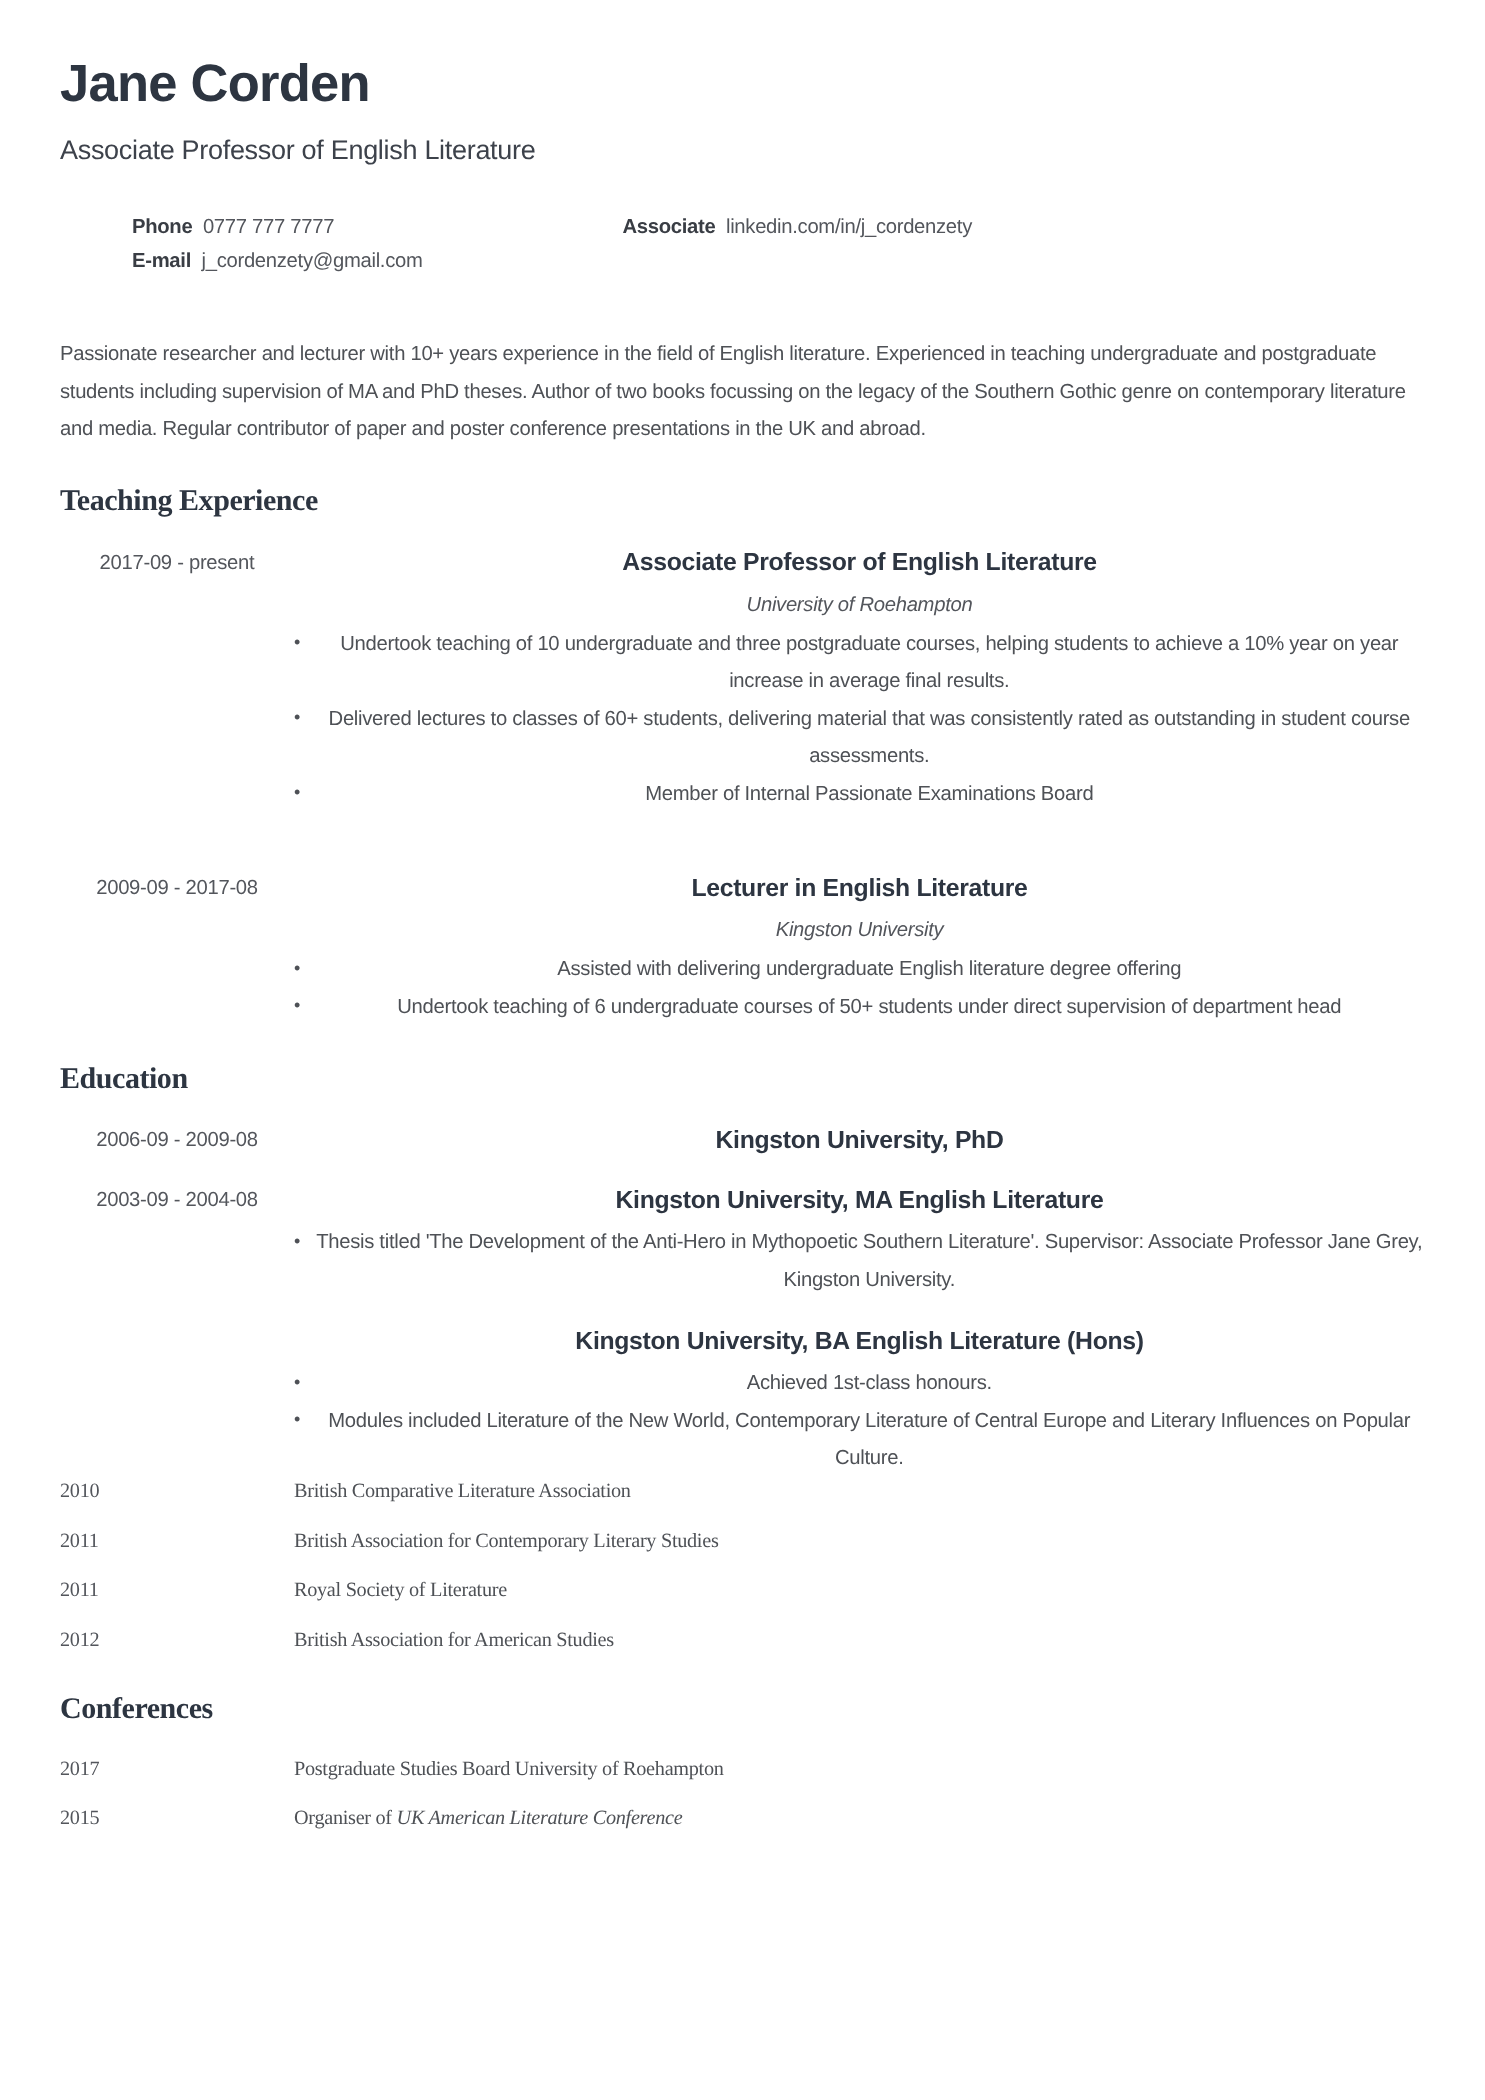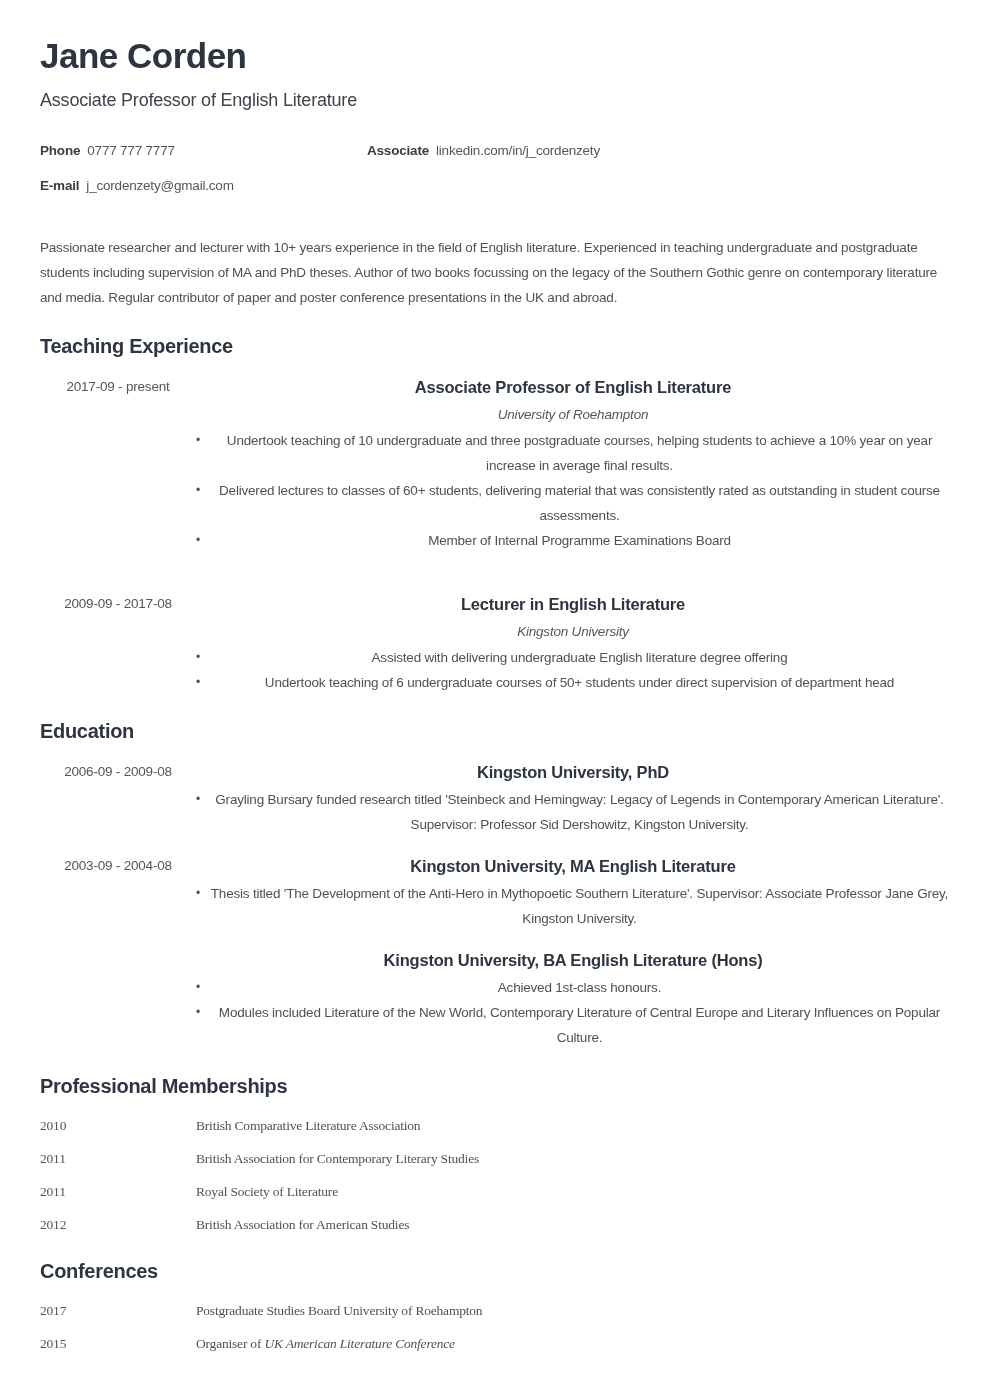--- a/index.html
+++ b/index.html
@@ -21,39 +21,39 @@
     margin-top: 13px;
     font-size: 18px; line-height: 22px; font-weight: 400;
     color: #3d424b; letter-spacing: -0.2px;
   }
 
   
   .contact {
     margin-top: 30px;
     display: grid;
     grid-template-columns: 327px 1fr;
-    row-gap: 16px;
-    font-size: 13.5px; letter-spacing: -0.2px; line-height: 19px;
+    row-gap: 4px;
+    font-size: 13.5px; letter-spacing: -0.2px; line-height: 19px; margin-left: 48px;
   }
   .contact-label { font-weight: 700; color: #393d44; margin-right: 7px; }
   .contact-value { color: #53565c; }
 
   
   .summary {
     margin-top: 40px;
     font-size: 13.5px; line-height: 25px; letter-spacing: -0.2px;
     color: #4e5156;
     max-width: 912px;
   }
 
   
   .section-heading {
     margin: 24px 0 18px 0;
     font-size: 20px; line-height: 24px; font-weight: 700;
-    color: #2d3541; letter-spacing: -0.3px;
+    color: #2d3541; letter-spacing: -0.3px; font-family: Liberation Serif, serif;
   }
   .entry {
     display: grid;
     grid-template-columns: 156px 1fr;
     margin-bottom: 40px;
     text-align: center;
   }
   .entry.tight { margin-bottom: 18px; }
   .entry:last-child { margin-bottom: 0; }
   .entry-date {
@@ -120,21 +120,21 @@
     <h2 class="section-heading">Teaching Experience</h2>
 
     <div class="entry">
       <div class="entry-date">2017-09 - present</div>
       <div>
         <h3 class="entry-title">Associate Professor of English Literature</h3>
         <p class="entry-org">University of Roehampton</p>
         <ul class="bullets">
           <li>Undertook teaching of 10 undergraduate and three postgraduate courses, helping students to achieve a 10% year on year increase in average final results.</li>
           <li>Delivered lectures to classes of 60+ students, delivering material that was consistently rated as outstanding in student course assessments.</li>
-          <li>Member of Internal Programme Examinations Board</li>
+          <li>Member of Internal Passionate Examinations Board</li>
         </ul>
       </div>
     </div>
 
     <div class="entry">
       <div class="entry-date">2009-09 - 2017-08</div>
       <div>
         <h3 class="entry-title">Lecturer in English Literature</h3>
         <p class="entry-org">Kingston University</p>
         <ul class="bullets">
@@ -145,23 +145,20 @@
     </div>
   </section>
 
   <section>
     <h2 class="section-heading">Education</h2>
 
     <div class="entry tight">
       <div class="entry-date">2006-09 - 2009-08</div>
       <div>
         <h3 class="entry-title">Kingston University, PhD</h3>
-        <ul class="bullets">
-          <li>Grayling Bursary funded research titled 'Steinbeck and Hemingway: Legacy of Legends in Contemporary American Literature'. Supervisor: Professor Sid Dershowitz, Kingston University.</li>
-        </ul>
       </div>
     </div>
 
     <div class="entry tight">
       <div class="entry-date">2003-09 - 2004-08</div>
       <div>
         <h3 class="entry-title">Kingston University, MA English Literature</h3>
         <ul class="bullets">
           <li>Thesis titled 'The Development of the Anti-Hero in Mythopoetic Southern Literature'. Supervisor: Associate Professor Jane Grey, Kingston University.</li>
         </ul>
@@ -174,21 +171,20 @@
         <h3 class="entry-title">Kingston University, BA English Literature (Hons)</h3>
         <ul class="bullets">
           <li>Achieved 1st-class honours.</li>
           <li>Modules included Literature of the New World, Contemporary Literature of Central Europe and Literary Influences on Popular Culture.</li>
         </ul>
       </div>
     </div>
   </section>
 
   <section>
-    <h2 class="section-heading">Professional Memberships</h2>
     <div class="rows">
       <div class="row">
         <div class="row-year">2010</div>
         <div class="row-text">British Comparative Literature Association</div>
       </div>
       <div class="row">
         <div class="row-year">2011</div>
         <div class="row-text">British Association for Contemporary Literary Studies</div>
       </div>
       <div class="row">

